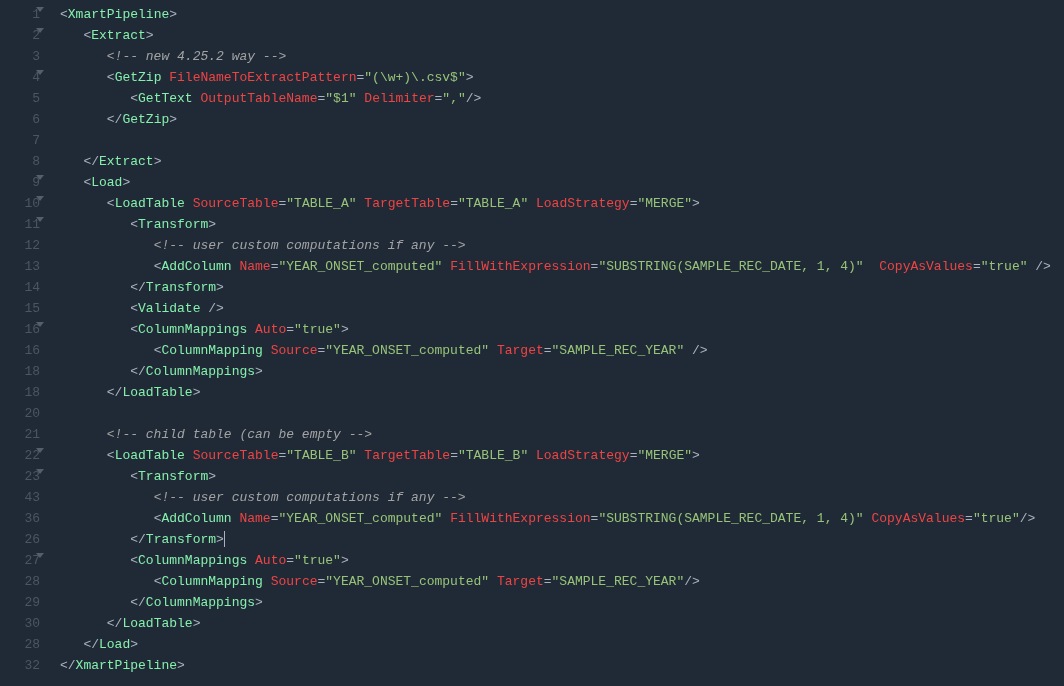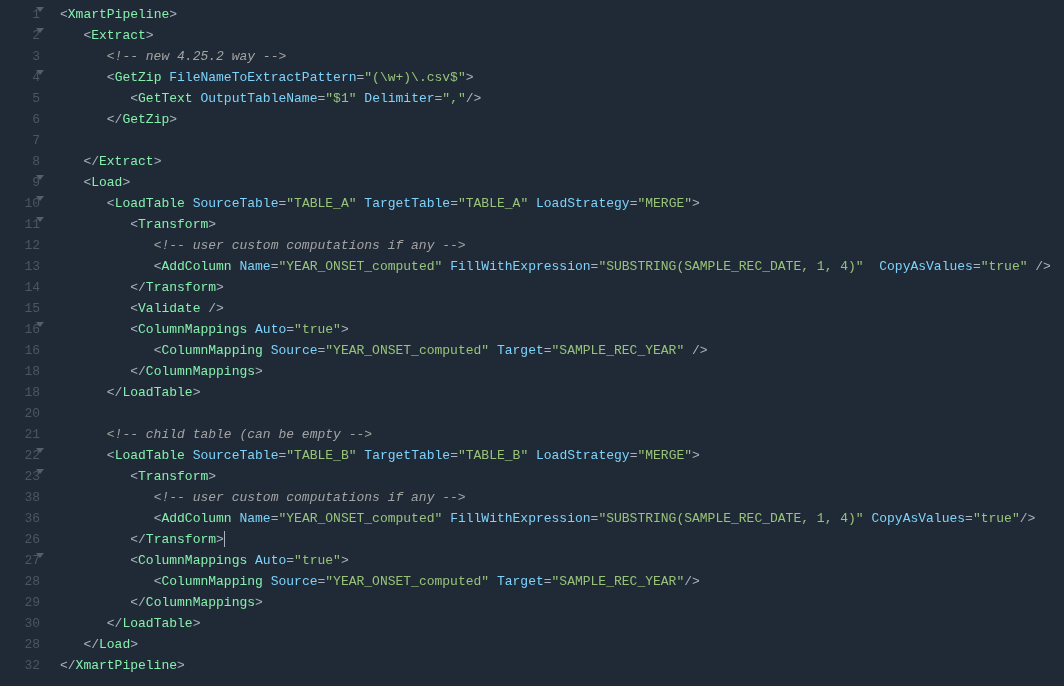--- a/index.html
+++ b/index.html
@@ -40,21 +40,21 @@
   }
   .code {
     flex: 1;
     padding-left: 12px;
     white-space: pre;
   }
   .code-line {
     height: 21px;
   }
   .tag { color: #86efac; }
-  .attr { color: #7dd3fc; }
+  .attr { color: #ef4444; }
   .str { color: #98c379; }
   .punct { color: #abb2bf; }
   .comment { color: #a3a3a3; font-style: italic; }
   .cursor {
     display: inline-block;
     width: 1px;
     height: 16px;
     background: #abb2bf;
     vertical-align: middle;
     margin-bottom: 2px;
@@ -81,21 +81,21 @@
       <div class="gutter-line">14</div>
       <div class="gutter-line">15</div>
       <div class="gutter-line">16<span class="fold"></span></div>
       <div class="gutter-line">16</div>
       <div class="gutter-line">18</div>
       <div class="gutter-line">18</div>
       <div class="gutter-line">20</div>
       <div class="gutter-line">21</div>
       <div class="gutter-line">22<span class="fold"></span></div>
       <div class="gutter-line">23<span class="fold"></span></div>
-      <div class="gutter-line">38</div>
+      <div class="gutter-line">43</div>
       <div class="gutter-line">36</div>
       <div class="gutter-line">26</div>
       <div class="gutter-line">27<span class="fold"></span></div>
       <div class="gutter-line">28</div>
       <div class="gutter-line">29</div>
       <div class="gutter-line">30</div>
       <div class="gutter-line">28</div>
       <div class="gutter-line">32</div>
     </div>
   <div class="code" id="code"><div class="code-line"><span></span><span class="punct">&lt;</span><span class="tag">XmartPipeline</span><span class="punct">&gt;</span></div><div class="code-line"><span>   </span><span class="punct">&lt;</span><span class="tag">Extract</span><span class="punct">&gt;</span></div><div class="code-line"><span>      </span><span class="comment">&lt;!-- new 4.25.2 way --&gt;</span></div><div class="code-line"><span>      </span><span class="punct">&lt;</span><span class="tag">GetZip</span><span class="punct"> </span><span class="attr">FileNameToExtractPattern</span><span class="punct">=</span><span class="str">"(\w+)\.csv$"</span><span class="punct">&gt;</span></div><div class="code-line"><span>         </span><span class="punct">&lt;</span><span class="tag">GetText</span><span class="punct"> </span><span class="attr">OutputTableName</span><span class="punct">=</span><span class="str">"$1"</span><span class="punct"> </span><span class="attr">Delimiter</span><span class="punct">=</span><span class="str">","</span><span class="punct">/&gt;</span></div><div class="code-line"><span>      </span><span class="punct">&lt;/</span><span class="tag">GetZip</span><span class="punct">&gt;</span></div><div class="code-line"><span></span></div><div class="code-line"><span>   </span><span class="punct">&lt;/</span><span class="tag">Extract</span><span class="punct">&gt;</span></div><div class="code-line"><span>   </span><span class="punct">&lt;</span><span class="tag">Load</span><span class="punct">&gt;</span></div><div class="code-line"><span>      </span><span class="punct">&lt;</span><span class="tag">LoadTable</span><span class="punct"> </span><span class="attr">SourceTable</span><span class="punct">=</span><span class="str">"TABLE_A"</span><span class="punct"> </span><span class="attr">TargetTable</span><span class="punct">=</span><span class="str">"TABLE_A"</span><span class="punct"> </span><span class="attr">LoadStrategy</span><span class="punct">=</span><span class="str">"MERGE"</span><span class="punct">&gt;</span></div><div class="code-line"><span>         </span><span class="punct">&lt;</span><span class="tag">Transform</span><span class="punct">&gt;</span></div><div class="code-line"><span>            </span><span class="comment">&lt;!-- user custom computations if any --&gt;</span></div><div class="code-line"><span>            </span><span class="punct">&lt;</span><span class="tag">AddColumn</span><span class="punct"> </span><span class="attr">Name</span><span class="punct">=</span><span class="str">"YEAR_ONSET_computed"</span><span class="punct"> </span><span class="attr">FillWithExpression</span><span class="punct">=</span><span class="str">"SUBSTRING(SAMPLE_REC_DATE, 1, 4)"</span><span class="punct">  </span><span class="attr">CopyAsValues</span><span class="punct">=</span><span class="str">"true"</span><span class="punct"> /&gt;</span></div><div class="code-line"><span>         </span><span class="punct">&lt;/</span><span class="tag">Transform</span><span class="punct">&gt;</span></div><div class="code-line"><span>         </span><span class="punct">&lt;</span><span class="tag">Validate</span><span class="punct"> /&gt;</span></div><div class="code-line"><span>         </span><span class="punct">&lt;</span><span class="tag">ColumnMappings</span><span class="punct"> </span><span class="attr">Auto</span><span class="punct">=</span><span class="str">"true"</span><span class="punct">&gt;</span></div><div class="code-line"><span>            </span><span class="punct">&lt;</span><span class="tag">ColumnMapping</span><span class="punct"> </span><span class="attr">Source</span><span class="punct">=</span><span class="str">"YEAR_ONSET_computed"</span><span class="punct"> </span><span class="attr">Target</span><span class="punct">=</span><span class="str">"SAMPLE_REC_YEAR"</span><span class="punct"> /&gt;</span></div><div class="code-line"><span>         </span><span class="punct">&lt;/</span><span class="tag">ColumnMappings</span><span class="punct">&gt;</span></div><div class="code-line"><span>      </span><span class="punct">&lt;/</span><span class="tag">LoadTable</span><span class="punct">&gt;</span></div><div class="code-line"><span></span></div><div class="code-line"><span>      </span><span class="comment">&lt;!-- child table (can be empty --&gt;</span></div><div class="code-line"><span>      </span><span class="punct">&lt;</span><span class="tag">LoadTable</span><span class="punct"> </span><span class="attr">SourceTable</span><span class="punct">=</span><span class="str">"TABLE_B"</span><span class="punct"> </span><span class="attr">TargetTable</span><span class="punct">=</span><span class="str">"TABLE_B"</span><span class="punct"> </span><span class="attr">LoadStrategy</span><span class="punct">=</span><span class="str">"MERGE"</span><span class="punct">&gt;</span></div><div class="code-line"><span>         </span><span class="punct">&lt;</span><span class="tag">Transform</span><span class="punct">&gt;</span></div><div class="code-line"><span>            </span><span class="comment">&lt;!-- user custom computations if any --&gt;</span></div><div class="code-line"><span>            </span><span class="punct">&lt;</span><span class="tag">AddColumn</span><span class="punct"> </span><span class="attr">Name</span><span class="punct">=</span><span class="str">"YEAR_ONSET_computed"</span><span class="punct"> </span><span class="attr">FillWithExpression</span><span class="punct">=</span><span class="str">"SUBSTRING(SAMPLE_REC_DATE, 1, 4)"</span><span class="punct"> </span><span class="attr">CopyAsValues</span><span class="punct">=</span><span class="str">"true"</span><span class="punct">/&gt;</span></div><div class="code-line"><span>         </span><span class="punct">&lt;/</span><span class="tag">Transform</span><span class="punct">&gt;</span><span class="cursor"></span></div><div class="code-line"><span>         </span><span class="punct">&lt;</span><span class="tag">ColumnMappings</span><span class="punct"> </span><span class="attr">Auto</span><span class="punct">=</span><span class="str">"true"</span><span class="punct">&gt;</span></div><div class="code-line"><span>            </span><span class="punct">&lt;</span><span class="tag">ColumnMapping</span><span class="punct"> </span><span class="attr">Source</span><span class="punct">=</span><span class="str">"YEAR_ONSET_computed"</span><span class="punct"> </span><span class="attr">Target</span><span class="punct">=</span><span class="str">"SAMPLE_REC_YEAR"</span><span class="punct">/&gt;</span></div><div class="code-line"><span>         </span><span class="punct">&lt;/</span><span class="tag">ColumnMappings</span><span class="punct">&gt;</span></div><div class="code-line"><span>      </span><span class="punct">&lt;/</span><span class="tag">LoadTable</span><span class="punct">&gt;</span></div><div class="code-line"><span>   </span><span class="punct">&lt;/</span><span class="tag">Load</span><span class="punct">&gt;</span></div><div class="code-line"><span></span><span class="punct">&lt;/</span><span class="tag">XmartPipeline</span><span class="punct">&gt;</span></div></div>

